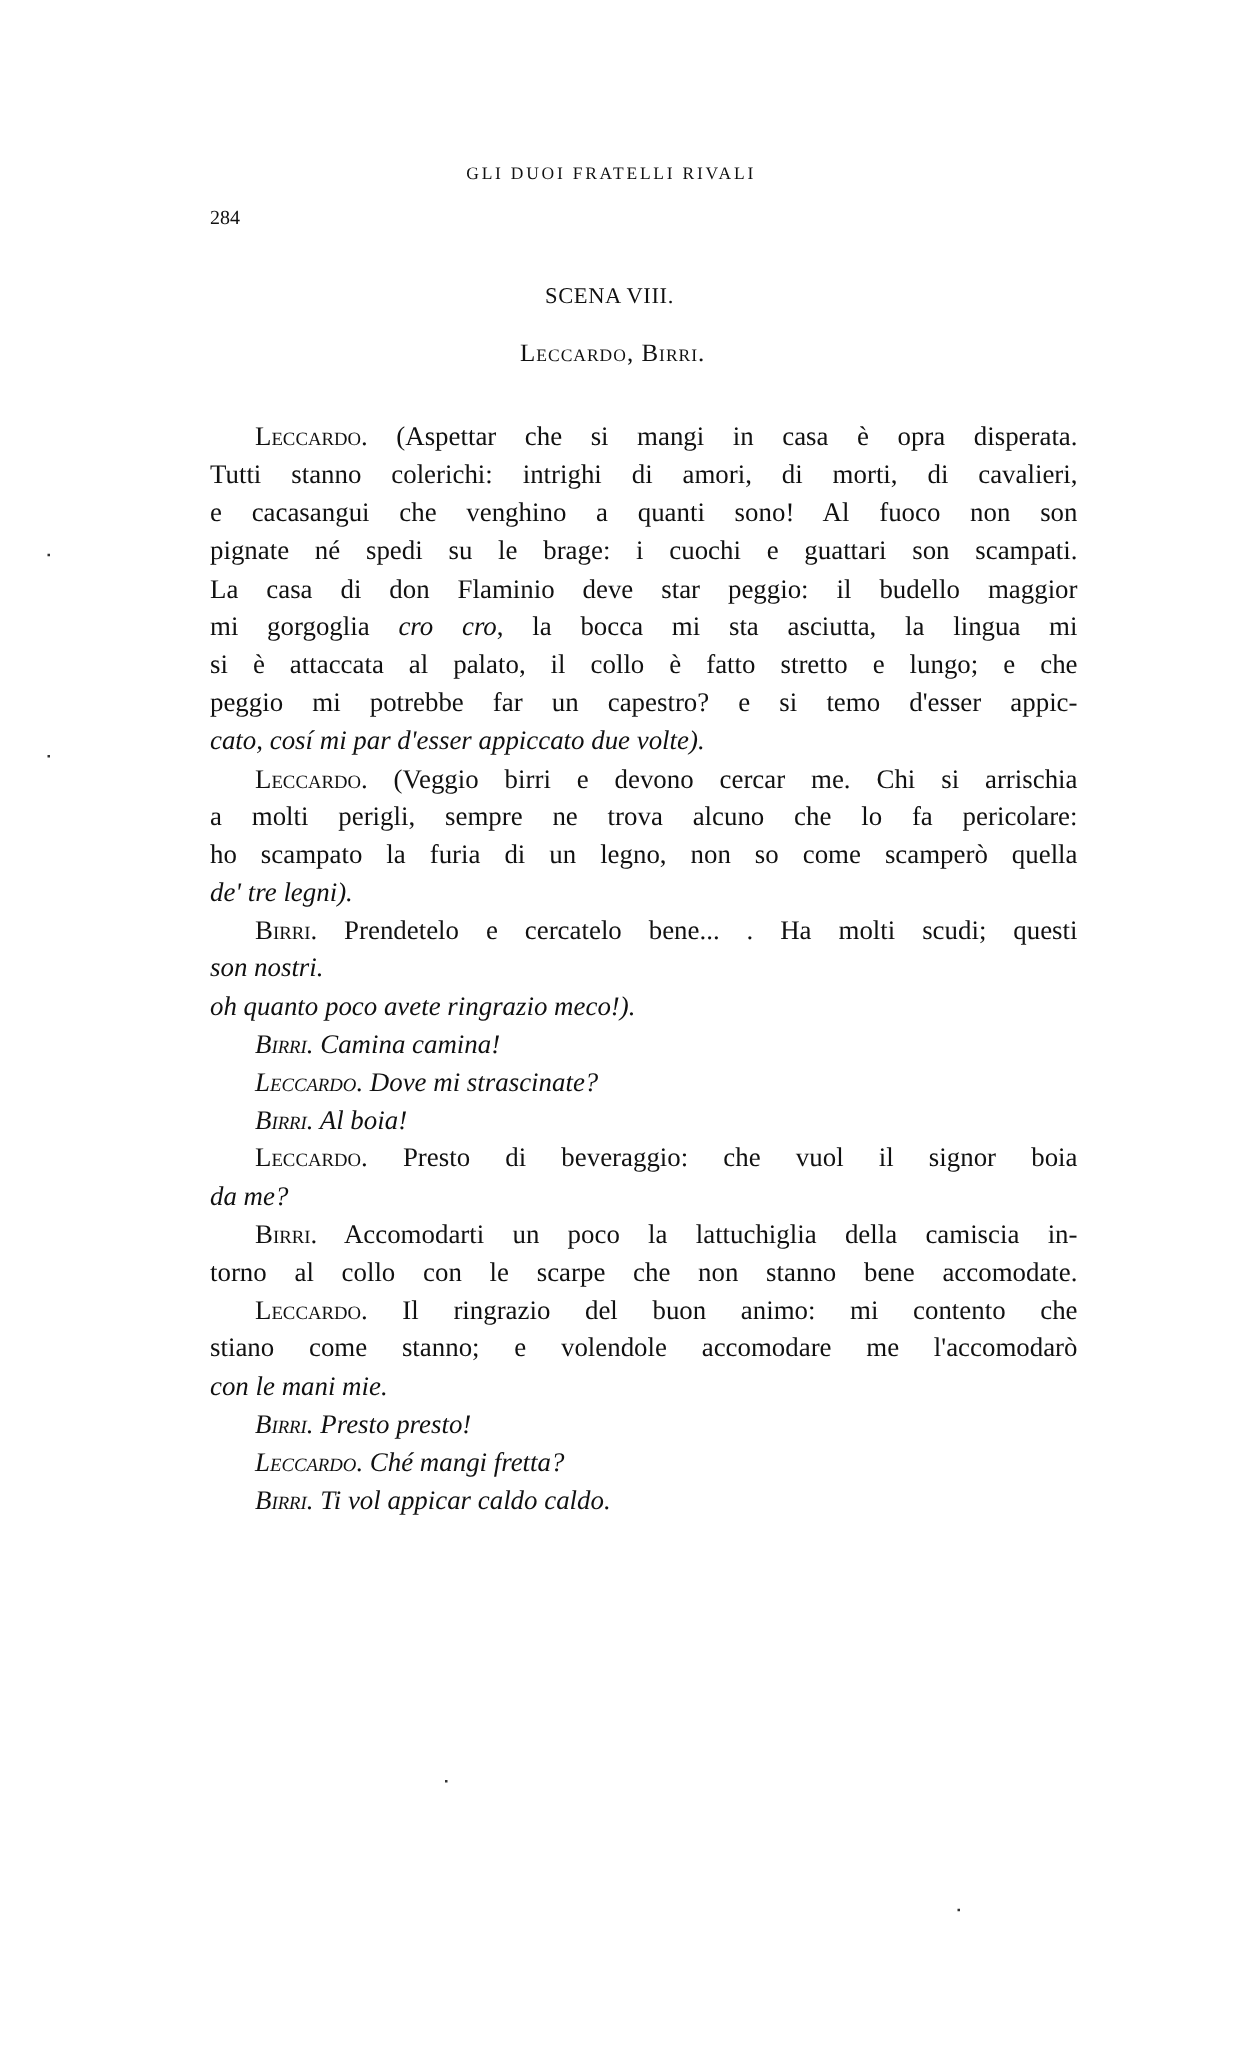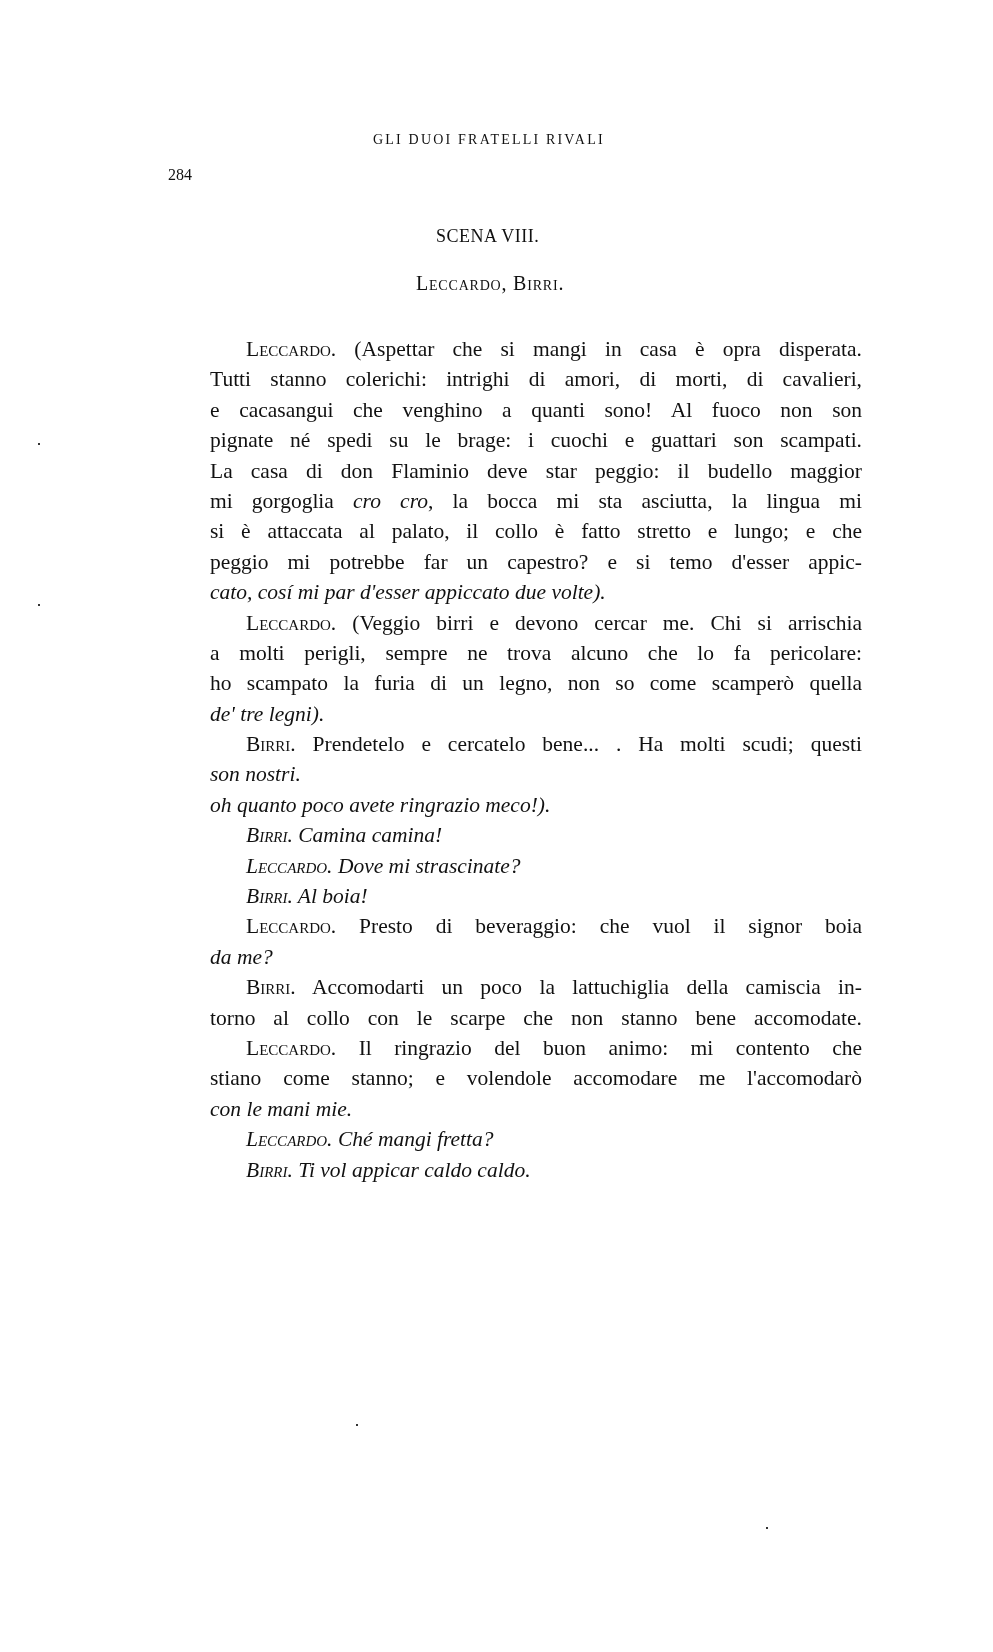--- a/index.html
+++ b/index.html
@@ -4,21 +4,21 @@
 <style>
   html, body { margin: 0; padding: 0; background: #ffffff; }
   body { width: 993px; height: 1652px; position: relative; overflow: hidden;
          font-family: "Liberation Serif", "DejaVu Serif", serif; color: #111; }
   .running-head { position: absolute; top: 128px; left: 168px; width: 700px; height: 30px; }
   .page-number { position: absolute; left: 0; top: 0; font-size: 16px; margin-top: 38px; }
   .running-title { position: absolute; left: 205px; top: 4px; font-size: 14px; letter-spacing: 2.2px; text-align: right; }
   .scene-title { position: absolute; top: 226px; left: 436px; font-size: 18px; letter-spacing: 0.5px; }
   .scene-cast { position: absolute; top: 272px; left: 396px; font-size: 20px; font-variant: small-caps; letter-spacing: 0.8px; margin-left: 20px; }
   .body-text { position: absolute; top: 334px; left: 168px; width: 694px; font-size: 21.5px; line-height: 30.4px; }
-  .line { display: block; white-space: nowrap; text-align: justify; text-align-last: justify; height: 30.4px; margin-left: 42px; }
+  .line { display: block; white-space: nowrap; text-align: justify; text-align-last: justify; height: 30.4px; }
   .line.last { text-align-last: left; font-style: italic; }
   .line.indent { padding-left: 36px; }
   .speaker { font-variant: small-caps; }
   .em { font-style: italic; }
   .speck { position: absolute; width: 2px; height: 2px; background: #333; }
 </style>
 </head>
 <body>
 
 <div class="running-head">
@@ -49,20 +49,21 @@
     <span class="line indent last"><span class="speaker">Birri.</span><span> Camina camina!</span></span>
     <span class="line indent last"><span class="speaker">Leccardo.</span><span> Dove mi strascinate?</span></span>
     <span class="line indent last"><span class="speaker">Birri.</span><span> Al boia!</span></span>
     <span class="line indent"><span class="speaker">Leccardo.</span><span> Presto di beveraggio: che vuol il signor boia</span></span>
     <span class="line last"><span>da me?</span></span>
     <span class="line indent"><span class="speaker">Birri.</span><span> Accomodarti un poco la lattuchiglia della camiscia in-</span></span>
     <span class="line"><span>torno al collo con le scarpe che non stanno bene accomodate.</span></span>
     <span class="line indent"><span class="speaker">Leccardo.</span><span> Il ringrazio del buon animo: mi contento che</span></span>
     <span class="line"><span>stiano come stanno; e volendole accomodare me l'accomodarò</span></span>
     <span class="line last"><span>con le mani mie.</span></span>
+    <span class="line indent last"><span class="speaker">Birri.</span><span> Presto presto!</span></span>
     <span class="line indent last"><span class="speaker">Leccardo.</span><span> Ché mangi fretta?</span></span>
     <span class="line indent last"><span class="speaker">Birri.</span><span> Ti vol appicar caldo caldo.</span></span>
   </div>
 
 <div class="speck" style="left:38px;top:443px"></div>
 <div class="speck" style="left:38px;top:604px"></div>
 <div class="speck" style="left:356px;top:1424px"></div>
 <div class="speck" style="left:766px;top:1527px"></div>
 
 </body></html>

